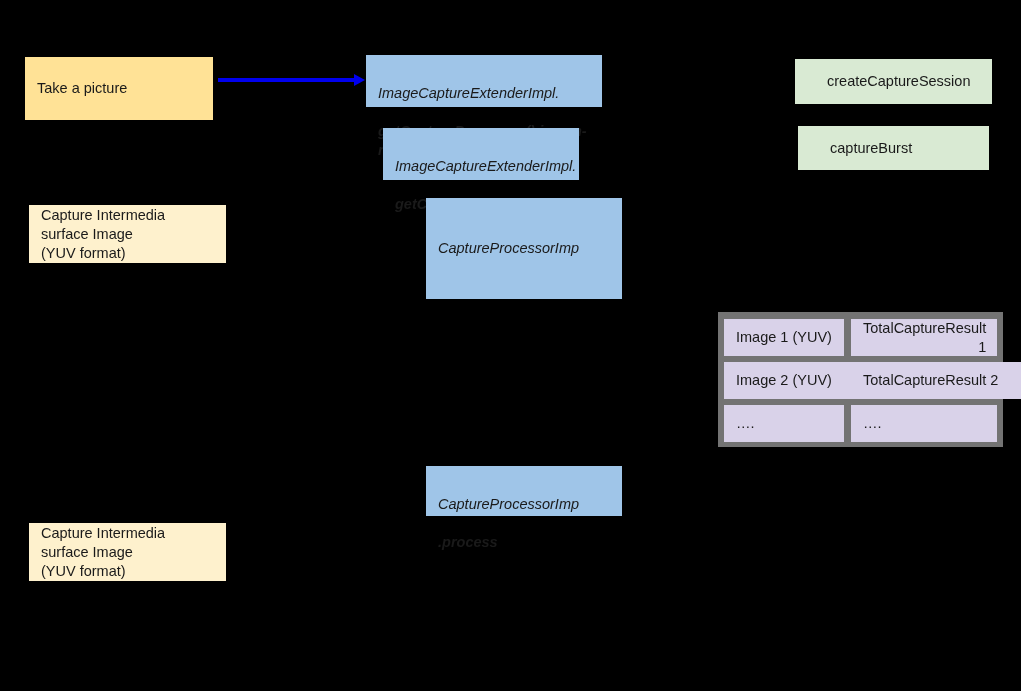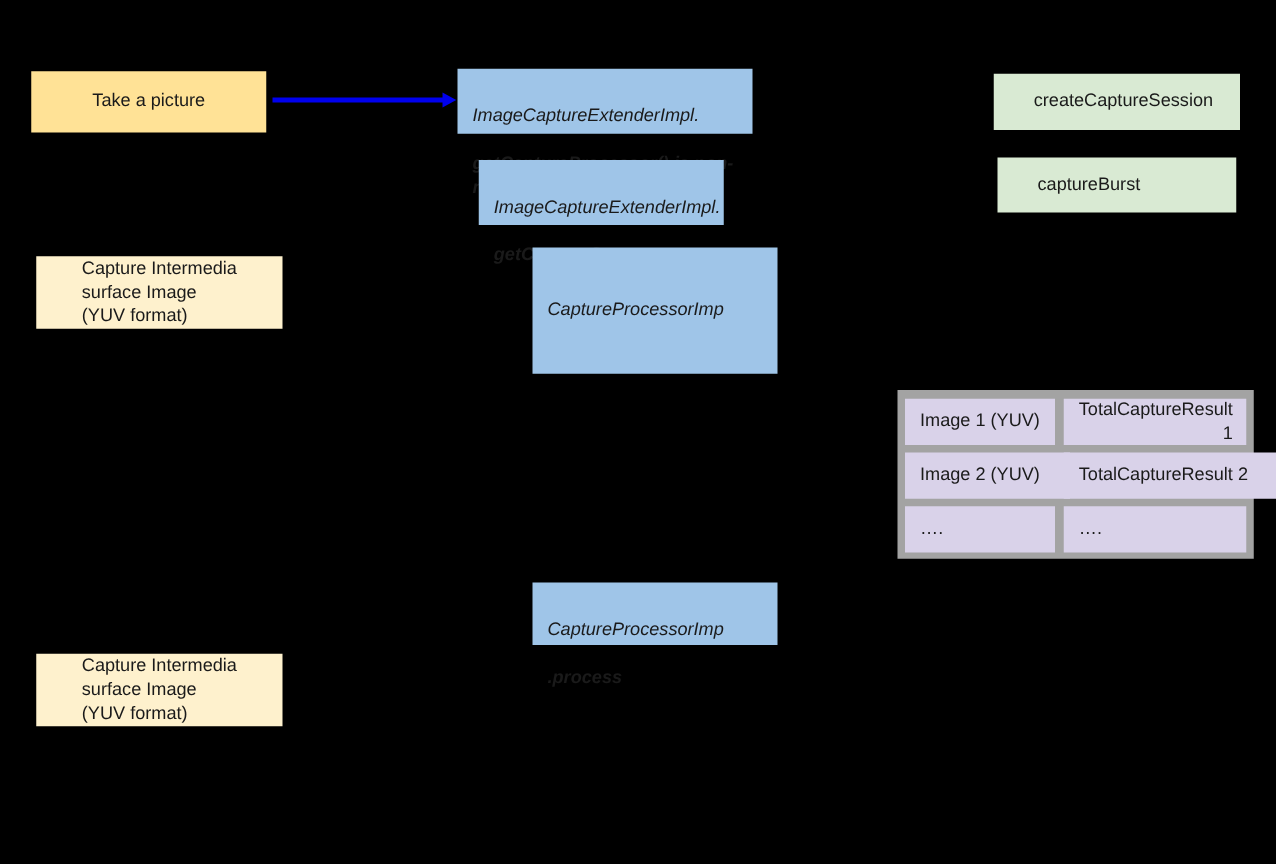--- a/index.html
+++ b/index.html
@@ -29,24 +29,24 @@
     white-space: pre-line;
   }
   .node .txt {
     display: block;
     white-space: pre-line;
   }
   .yellow-strong { background: #ffe296; }
   .yellow-soft   { background: #fef1cd; }
   .blue          { background: #9fc5e8; font-style: italic; }
   .green         { background: #d9ead3; padding-left: 32px; }
-  .purple-outer  { background: #a3a3a3; }
+  .purple-outer  { background: #737373; }
   .purple-cell   { background: #d9d2e9; }
 
-  .node.two-line { align-items: center; justify-content: center; }
+  .node.two-line { align-items: center; }
 
   .bold { font-weight: bold; }
 
   
   .arrow-line {
     position: absolute;
     background: #0000ee;
   }
   .arrow-head {
     position: absolute;
@@ -58,21 +58,21 @@
   .group-box {
     position: absolute;
     box-sizing: border-box;
   }
 </style>
 </head>
 <body>
 
 <div id="canvas">
 
-  <div class="node yellow-strong" style="left:25px; top:57px; width:188px; height:49px;justify-content:center;">
+  <div class="node yellow-strong" style="left:25px; top:57px; width:188px; height:63px;">
     <span class="txt">Take a picture</span>
   </div>
 
   <div class="node yellow-soft two-line" style="left:29px; top:205px; width:197px; height:58px;">
     <span class="txt">Capture Intermedia
 surface Image
 (YUV format)</span>
   </div>
 
   <div class="node yellow-soft two-line" style="left:29px; top:523px; width:197px; height:58px;">

